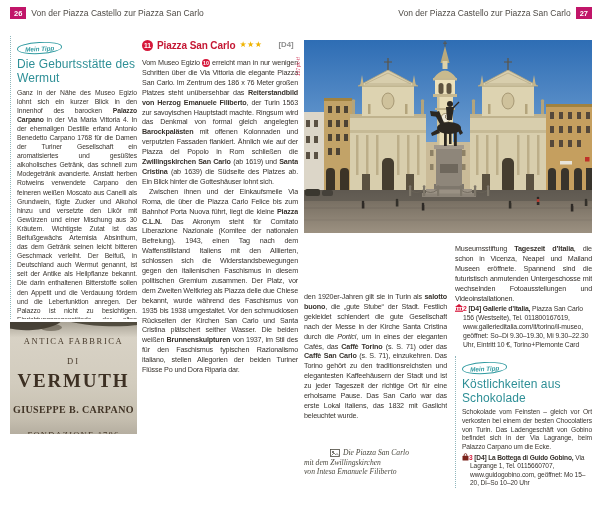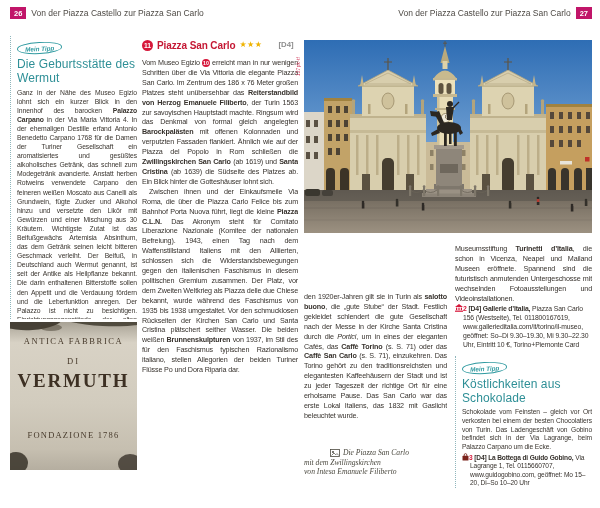--- a/index.html
+++ b/index.html
@@ -26,21 +26,21 @@
   .tipbox{border-left:1px dotted #8fb6bc;padding-left:6px;}
   .stamp{display:inline-block;border:1px solid #2f9aa0;border-radius:50%;padding:1.5px 7px 1px;
          color:#2f9aa0;font-style:italic;font-size:6.3px;font-weight:bold;transform:rotate(-3deg);
          background:#fff;}
   .tip-title{font-size:12px;color:#2e8f96;margin:3px 0 2.5px;letter-spacing:0.1px;}
   .tip-body{font-size:6.8px;line-height:9.1px;letter-spacing:-0.1px;text-align:justify;color:#3a352f;}
 
   #tip1{position:absolute;left:10px;top:36px;width:127px;height:283px;overflow:hidden;box-sizing:border-box;}
 
   
-  #plaque{position:absolute;left:10px;top:322px;width:127px;height:148px;overflow:hidden;
+  #plaque{position:absolute;left:10px;top:322px;width:127px;height:112px;overflow:hidden;
           background:linear-gradient(180deg,#a8a295 0%,#d8d2c5 14%,#d2ccbe 55%,#c6bfb0 86%,#b5aea0 100%);
           text-align:center;font-family:"Liberation Serif",serif;color:#473a2b;}
   .blob{position:absolute;border-radius:50%;}
   .pl-line{position:absolute;left:0;width:100%;}
   .pl-1{top:14px;font-size:8.5px;letter-spacing:1.6px;}
   .pl-2{top:34px;font-size:8.5px;letter-spacing:2px;}
   .pl-3{top:48px;font-size:19px;font-weight:bold;letter-spacing:1.8px;color:#3d3023;}
   .pl-4{top:82px;font-size:10px;letter-spacing:0.4px;font-weight:bold;color:#413426;}
   .pl-5{top:108px;font-size:8.5px;letter-spacing:1.2px;}
 
@@ -100,20 +100,21 @@
 
   <div id="plaque">
     <div class="blob" style="left:-8px;top:-10px;width:60px;height:18px;background:rgba(52,46,36,0.85);transform:rotate(-4deg);"></div>
     <div class="blob" style="left:48px;top:-12px;width:90px;height:16px;background:rgba(58,52,40,0.8);transform:rotate(3deg);"></div>
     <div class="blob" style="left:30px;top:2px;width:22px;height:7px;background:rgba(70,62,48,0.5);"></div>
     <div class="blob" style="left:-6px;top:130px;width:24px;height:22px;background:rgba(48,42,33,0.8);"></div>
     <div class="blob" style="left:108px;top:132px;width:24px;height:20px;background:rgba(48,42,33,0.75);"></div>
     <div class="pl-line pl-1">ANTICA FABBRICA</div>
     <div class="pl-line pl-2">DI</div>
     <div class="pl-line pl-3">VERMUTH</div>
+    <div class="pl-line pl-4">GIUSEPPE B. CARPANO</div>
     <div class="pl-line pl-5">FONDAZIONE 1786</div>
   </div>
 
   <div id="maincol">
     <div class="article-head">
       <span class="badge">11</span>
       <span class="art-title">Piazza San Carlo</span>
       <span class="stars">★★★</span>
       <span class="grid">[D4]</span>
     </div>
@@ -317,21 +318,21 @@
           <path d="M1.5,6.5 L4,4 L5.8,5.8 L7,4.6 L8.8,6.5" fill="none" stroke="#4c4a40" stroke-width="0.7"></path>
         </svg>
         <span>Die Piazza San Carlo</span>
       </div>
       <div>mit dem Zwillingskirchen</div>
       <div>von Intesa Emanuele Filiberto</div>
     </div>
   </div>
 
   <div id="colB">
-    <p class="body"><span>Museumsstiftung </span><span class="b">Turinetti d’Italia</span><span>, die schon in Vicenza, Neapel und Mailand Museen eröffnete. Spannend sind die futuristisch anmutenden Untergeschosse mit wechselnden Fotoausstellungen und Videoinstallationen.</span></p>
+    <p class="body"><span>Museumsstiftung </span><span class="b">Tageszeit d’Italia</span><span>, die schon in Vicenza, Neapel und Mailand Museen eröffnete. Spannend sind die futuristisch anmutenden Untergeschosse mit wechselnden Fotoausstellungen und Videoinstallationen.</span></p>
     <div class="info">
       <svg class="icon-inline" width="8" height="8" viewBox="0 0 8 8">
         <polygon points="0,3 4,0 8,3" fill="#d6173a"></polygon>
         <rect x="1" y="3.6" width="1.2" height="2.6" fill="#d6173a"></rect>
         <rect x="3.4" y="3.6" width="1.2" height="2.6" fill="#d6173a"></rect>
         <rect x="5.8" y="3.6" width="1.2" height="2.6" fill="#d6173a"></rect>
         <rect x="0" y="6.6" width="8" height="1.2" fill="#d6173a"></rect>
       </svg><span class="info-num">2</span><span><span class="b"> [D4] Gallerie d’Italia,</span><span> Piazza San Carlo 156 (Westseite), Tel. 011800167619, www.gallerieditalia.com/it/torino/il-museo, geöffnet: So–Di 9.30–19.30, Mi 9.30–22.30 Uhr, Eintritt 10 €, Torino+Piemonte Card</span></span>
     </div>
 

